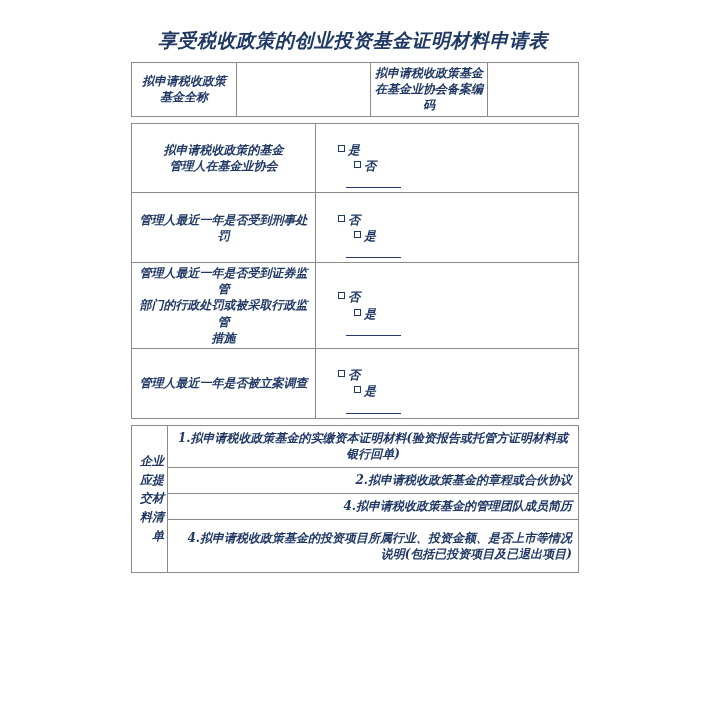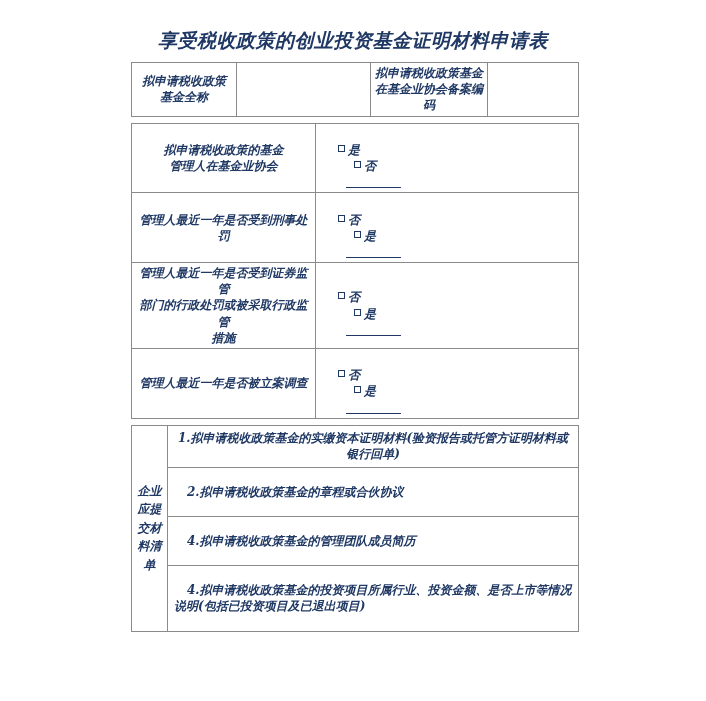--- a/index.html
+++ b/index.html
@@ -49,23 +49,23 @@
     vertical-align:2px;
   }
   .blank {
     display:inline-block;
     width:55px;
     border-bottom:1px solid #1F3864;
     height:2px;
     margin-left:8px;
     vertical-align:-2px;
   }
-  .vlabel { text-align:center; line-height:1.55; }
+  .vlabel { text-align:right; line-height:1.55; }
   .mat-item-center { text-align:center; padding:3px 6px; }
-  .mat-item-left   { text-align:left; padding:16px 6px; text-indent:13px;margin-left:14px; }
+  .mat-item-left   { text-align:right; padding:4px 6px; text-indent:13px;margin-left:14px; }
 </style>
 </head>
 <body>
 
 <div class="page">
 
   <div class="title">享受税收政策的创业投资基金证明材料申请表</div>
 
   <div class="tables">
 

